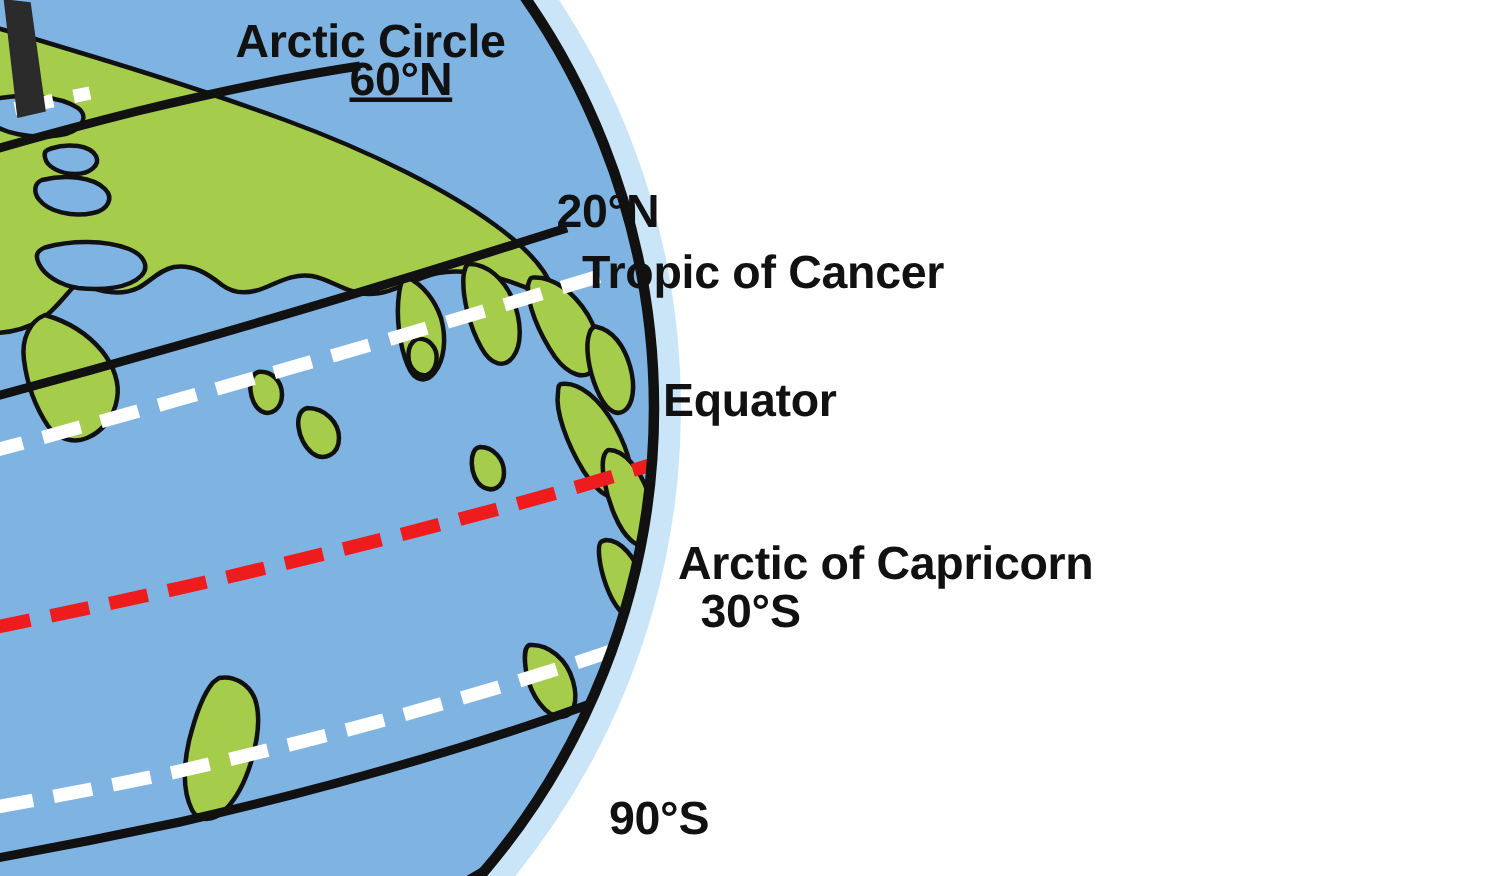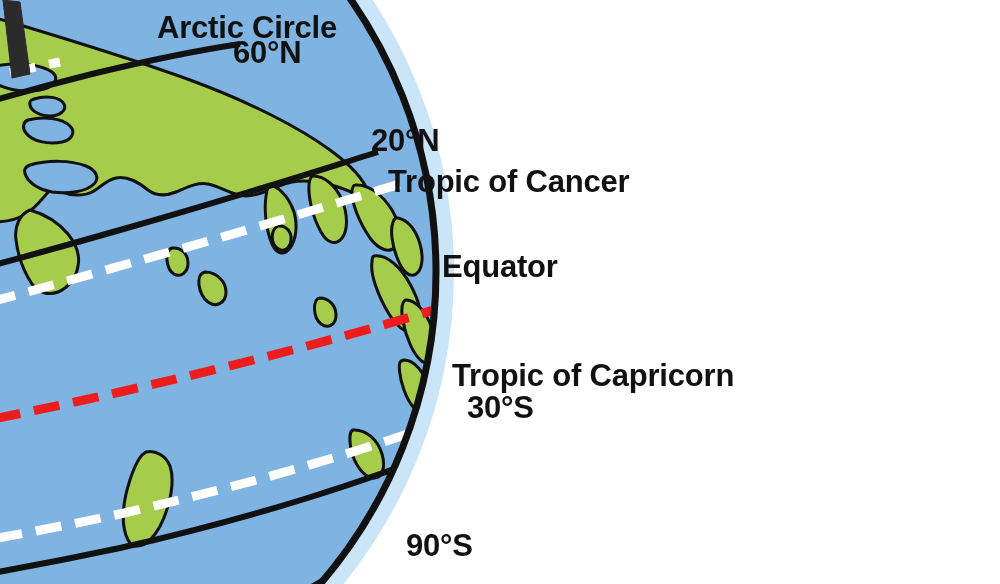--- a/index.html
+++ b/index.html
@@ -216,27 +216,27 @@
     <circle cx="-42" cy="272" r="478" fill="none" stroke="#111111" stroke-width="7"></circle>
 
     <g>
       <path fill="#2B2B2B" stroke="#2B2B2B" stroke-width="1" d="M 3 0 L 20 2 L 30 74 L 12 78 Z"></path>
     </g>
 
   </svg>
 
   <div class="lbl lbl-31" style="left:157px;top:12px;">Arctic Circle</div>
 
-  <div class="lbl lbl-31" style="left:233px;top:37px;">60°N</div>
+  <div class="lbl lbl-31" style="left:233px;top:37px;text-decoration:underline;">60°N</div>
 
   <div class="lbl lbl-31" style="left:371px;top:125px;">20°N</div>
 
   <div class="lbl lbl-31" style="left:388px;top:156px;margin-top:10px;">Tropic of Cancer</div>
 
   <div class="lbl lbl-31" style="left:442px;top:251px;">Equator</div>
 
-  <div class="lbl lbl-31" style="left:452px;top:360px;">Tropic of Capricorn</div>
+  <div class="lbl lbl-31" style="left:452px;top:360px;">Arctic of Capricorn</div>
 
   <div class="lbl lbl-31" style="left:455px;top:392px;margin-left:12px;">30°S</div>
 
   <div class="lbl lbl-31" style="left:406px;top:530px;">90°S</div>
 
 </div>
 
 </body></html>

